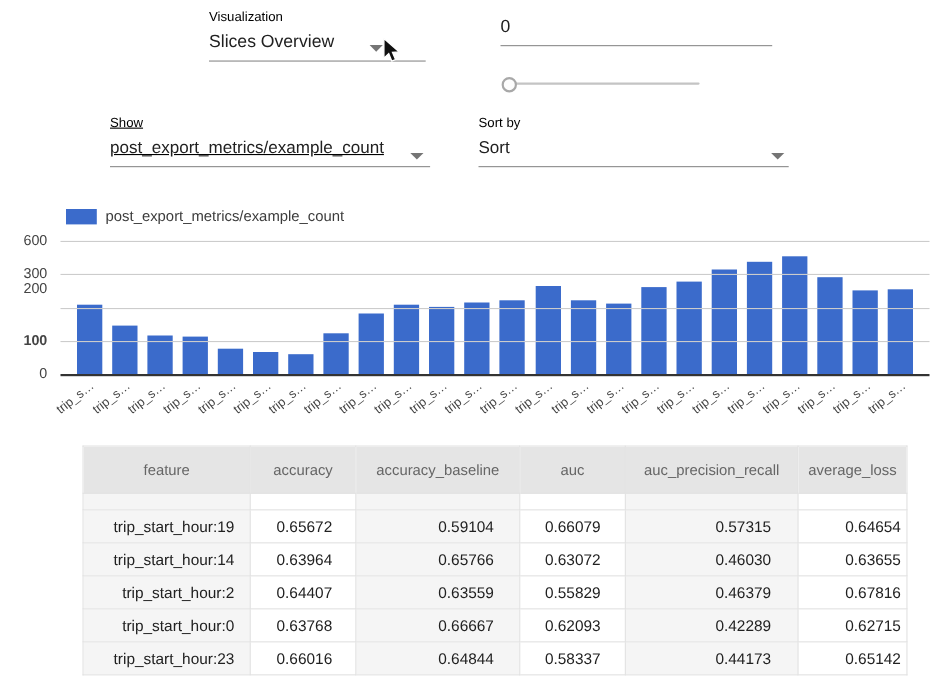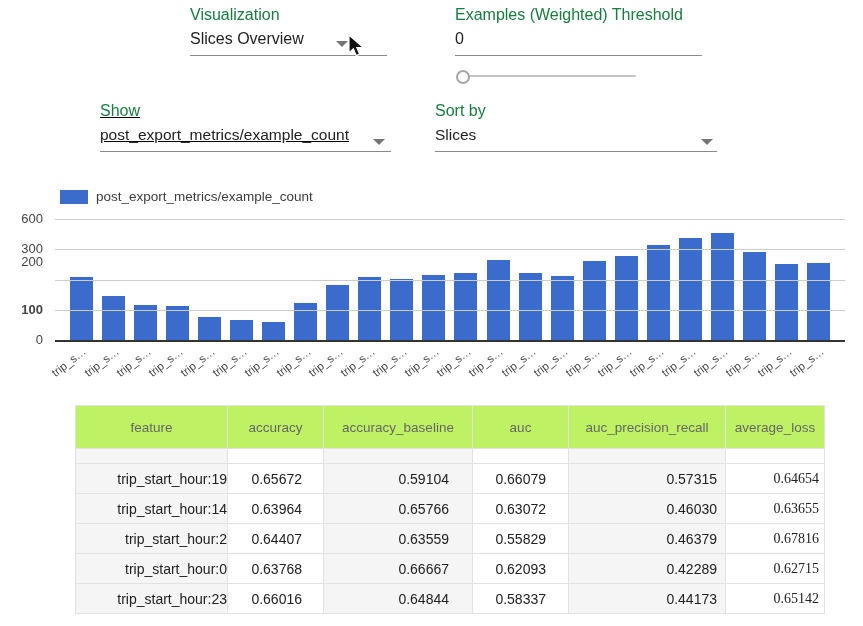--- a/index.html
+++ b/index.html
@@ -4,21 +4,21 @@
 <style>
   html,body{margin:0;padding:0;}
   body{
     width:863px;height:626px;position:relative;overflow:hidden;
     background:#ffffff;
     font-family:"Liberation Sans","DejaVu Sans",sans-serif;
     -webkit-font-smoothing:antialiased;
   }
   
   .field{position:absolute;}
-  .field .flabel{font-size:16px;color:#15803d;line-height:14px;}
+  .field .flabel{font-size:12px;color:#000000;line-height:14px;}
   .field .fvalue{font-size:16px;color:#212121;line-height:20px;margin-top:7px;white-space:nowrap;}
   .field .underline{height:1px;background:#8a8a8a;margin-top:6px;}
   .dd-arrow{
     position:absolute;width:0;height:0;
     border-left:6px solid transparent;border-right:6px solid transparent;
     border-top:6px solid #757575;
   }
   .viz-field{left:190px;top:8px;width:197px;}
   .thr-field{left:455px;top:8px;width:247px;}
   .show-field{left:100px;top:104px;width:291px;text-decoration:underline;}
@@ -55,64 +55,63 @@
   .metrics-table{
     position:absolute;left:75px;top:405px;width:749px;
     border-collapse:collapse;table-layout:fixed;
     font-size:14px;color:#212121;
   }
   .metrics-table th,.metrics-table td{
     border:1px solid #e2e2e2;overflow:hidden;white-space:nowrap;
   }
   .metrics-table th{
     height:40px;font-weight:500;color:#666666;font-size:13.5px;
-    text-align:center;background:#bef264;
+    text-align:center;background:#e5e5e5;
   }
   .metrics-table tr.filter-row td{height:12px;}
   .metrics-table tbody tr.data-row td{height:27px;text-align:right;}
   .metrics-table td:nth-child(odd){background:#f5f5f5;}
   .metrics-table td:nth-child(even){background:#ffffff;}
-  .metrics-table tbody td:nth-child(1){padding-right:0;}
+  .metrics-table tbody td:nth-child(1){padding-right:14px;}
   .metrics-table tbody td:nth-child(2){padding-right:21px;}
   .metrics-table tbody td:nth-child(3){padding-right:23px;}
   .metrics-table tbody td:nth-child(4){padding-right:22px;}
-  .metrics-table tbody td:nth-child(5){padding-right:8px;}
-  .metrics-table tbody td:nth-child(6){padding-right:5px;font-family:Liberation Serif, serif;}
+  .metrics-table tbody td:nth-child(5){padding-right:24px;}
+  .metrics-table tbody td:nth-child(6){padding-right:5px;}
 </style>
 </head>
 <body>
 
 <div class="field viz-field">
   <div class="flabel">Visualization</div>
   <div class="fvalue">Slices Overview</div>
   <span class="dd-arrow" style="left:146px;top:33px;"></span>
   <div class="underline"></div>
 </div>
 
 <div class="field thr-field">
-  <div class="flabel">Examples (Weighted) Threshold</div>
   <div class="fvalue">0</div>
   <div class="underline"></div>
 </div>
 
 <div class="slider">
   <div class="track"></div>
   <div class="handle"></div>
 </div>
 
 <div class="field show-field">
   <div class="flabel">Show</div>
   <div class="fvalue">post_export_metrics/example_count</div>
   <span class="dd-arrow" style="left:273px;top:35px;"></span>
   <div class="underline"></div>
 </div>
 
 <div class="field sort-field">
   <div class="flabel">Sort by</div>
-  <div class="fvalue">Slices</div>
+  <div class="fvalue">Sort</div>
   <span class="dd-arrow" style="left:266px;top:35px;"></span>
   <div class="underline"></div>
 </div>
 
 <svg class="cursor" viewBox="0 0 18 24">
   <path d="M2,1 L2,19 L6.4,14.8 L9.2,21.6 L12.6,20.1 L9.8,13.6 L16,13.3 Z" fill="#111111" stroke="#ffffff" stroke-width="1.2"></path>
 </svg>
 
 <div class="legend">
   <div class="swatch" id="legend-swatch" style="background: rgb(59, 107, 203);"></div>

